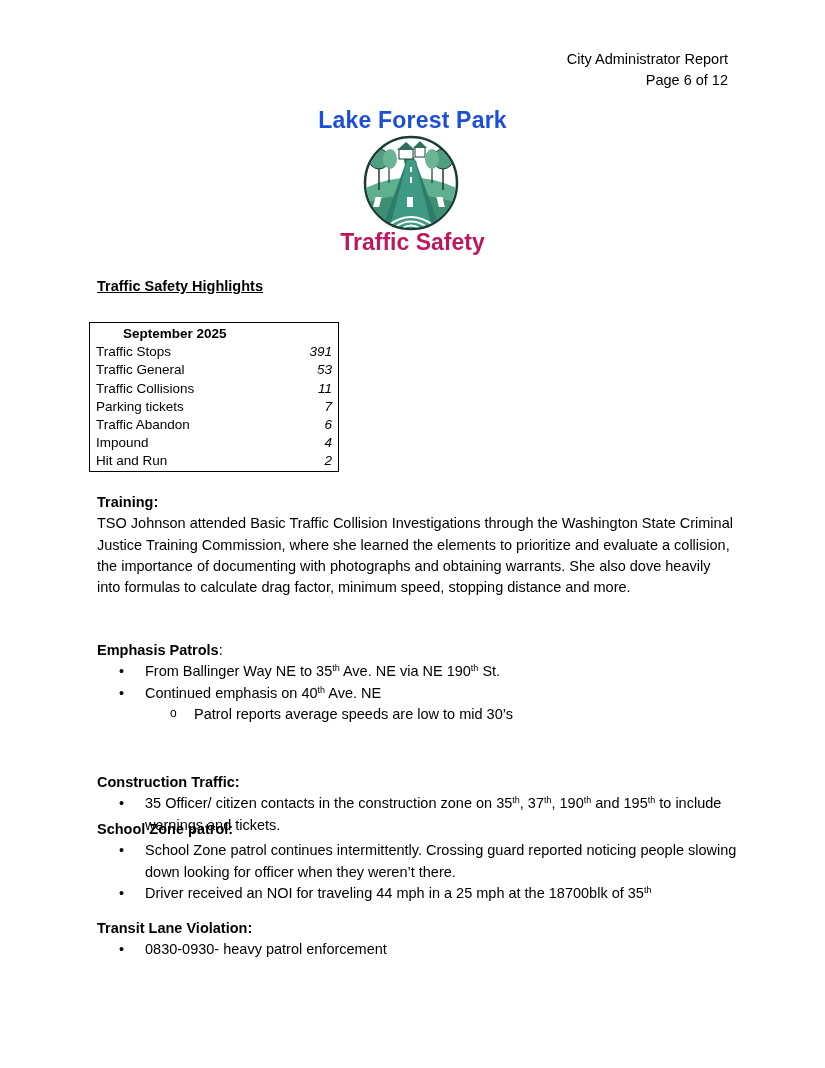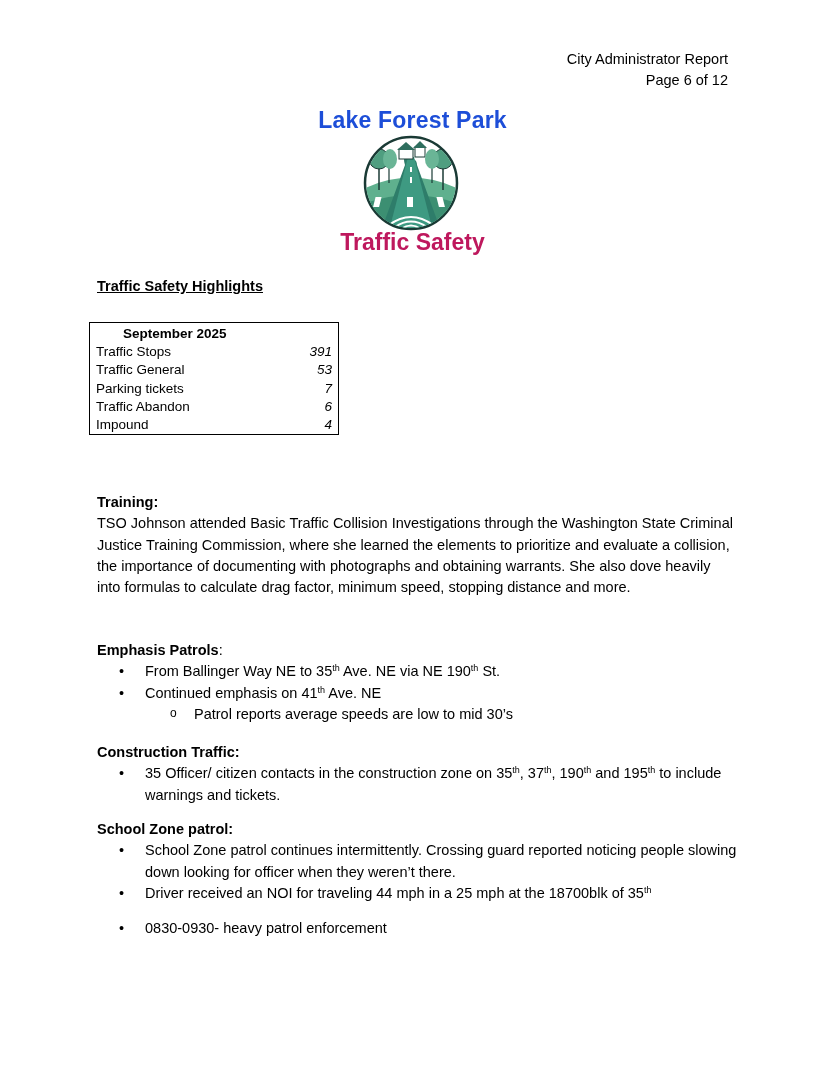--- a/index.html
+++ b/index.html
@@ -92,65 +92,74 @@
     <tbody>
       <tr>
           <td>Traffic Stops</td>
           <td class="num">391</td>
         </tr>
       <tr>
           <td>Traffic General</td>
           <td class="num">53</td>
         </tr>
       <tr>
+          <td>Traffic Collisions</td>
+          <td class="num">11</td>
+        </tr>
+      <tr>
           <td>Parking tickets</td>
           <td class="num">7</td>
         </tr>
       <tr>
           <td>Traffic Abandon</td>
           <td class="num">6</td>
         </tr>
       <tr>
           <td>Impound</td>
           <td class="num">4</td>
+        </tr>
+      <tr>
+          <td>Hit and Run</td>
+          <td class="num">2</td>
         </tr>
     </tbody>
   </table>
 
   <div class="sec" style="top:492px;">
     <h3>Training:</h3>
     <p>TSO Johnson attended Basic Traffic Collision Investigations through the Washington State Criminal Justice Training Commission, where she learned the elements to prioritize and evaluate a collision, the importance of documenting with photographs and obtaining warrants. She also dove heavily into formulas to calculate drag factor, minimum speed, stopping distance and more.</p>
   </div>
 
   <div class="sec" style="top:640px;">
     <h3><span>Emphasis Patrols</span><span style="font-weight:normal">:</span></h3>
     <ul class="b">
       <li><span>From Ballinger Way NE to 35</span><sup>th</sup><span> Ave. NE via NE 190</span><sup>th</sup><span> St.</span></li>
-      <li><span>Continued emphasis on 41</span><sup>th</sup><span> Ave. NE</span>
+      <li><span>Continued emphasis on 40</span><sup>th</sup><span> Ave. NE</span>
         <ul class="c" style="margin-left:-48px">
           <li>Patrol reports average speeds are low to mid 30’s</li>
         </ul>
       </li>
     </ul>
   </div>
 
-  <div class="sec" style="top:742px;">
+  <div class="sec" style="top:772px;">
     <h3>Construction Traffic:</h3>
     <ul class="b">
       <li><span>35 Officer/ citizen contacts in the construction zone on 35</span><sup>th</sup><span>, 37</span><sup>th</sup><span>, 190</span><sup>th</sup><span> and 195</span><sup>th</sup><span> to include warnings and tickets.</span></li>
     </ul>
   </div>
 
   <div class="sec" style="top:819px;">
     <h3>School Zone patrol:</h3>
     <ul class="b">
       <li>School Zone patrol continues intermittently. Crossing guard reported noticing people slowing down looking for officer when they weren’t there.</li>
       <li><span>Driver received an NOI for traveling 44 mph in a 25 mph at the 18700blk of 35</span><sup>th</sup></li>
     </ul>
   </div>
 
   <div class="sec" style="top:918px;">
+    <h3>Transit Lane Violation:</h3>
     <ul class="b">
       <li>0830-0930- heavy patrol enforcement</li>
     </ul>
   </div>
 
 </div>
 
 </body></html>

